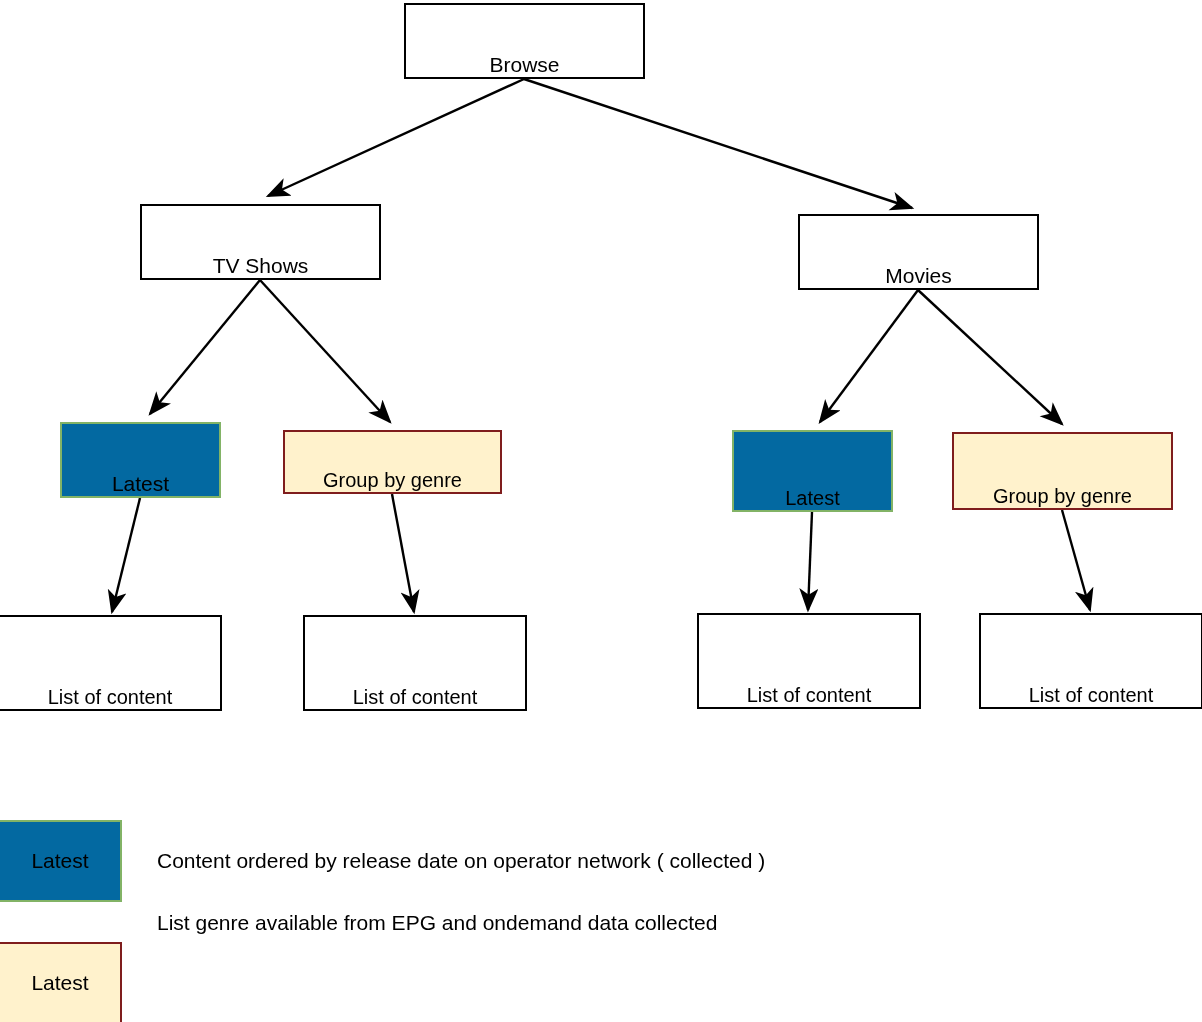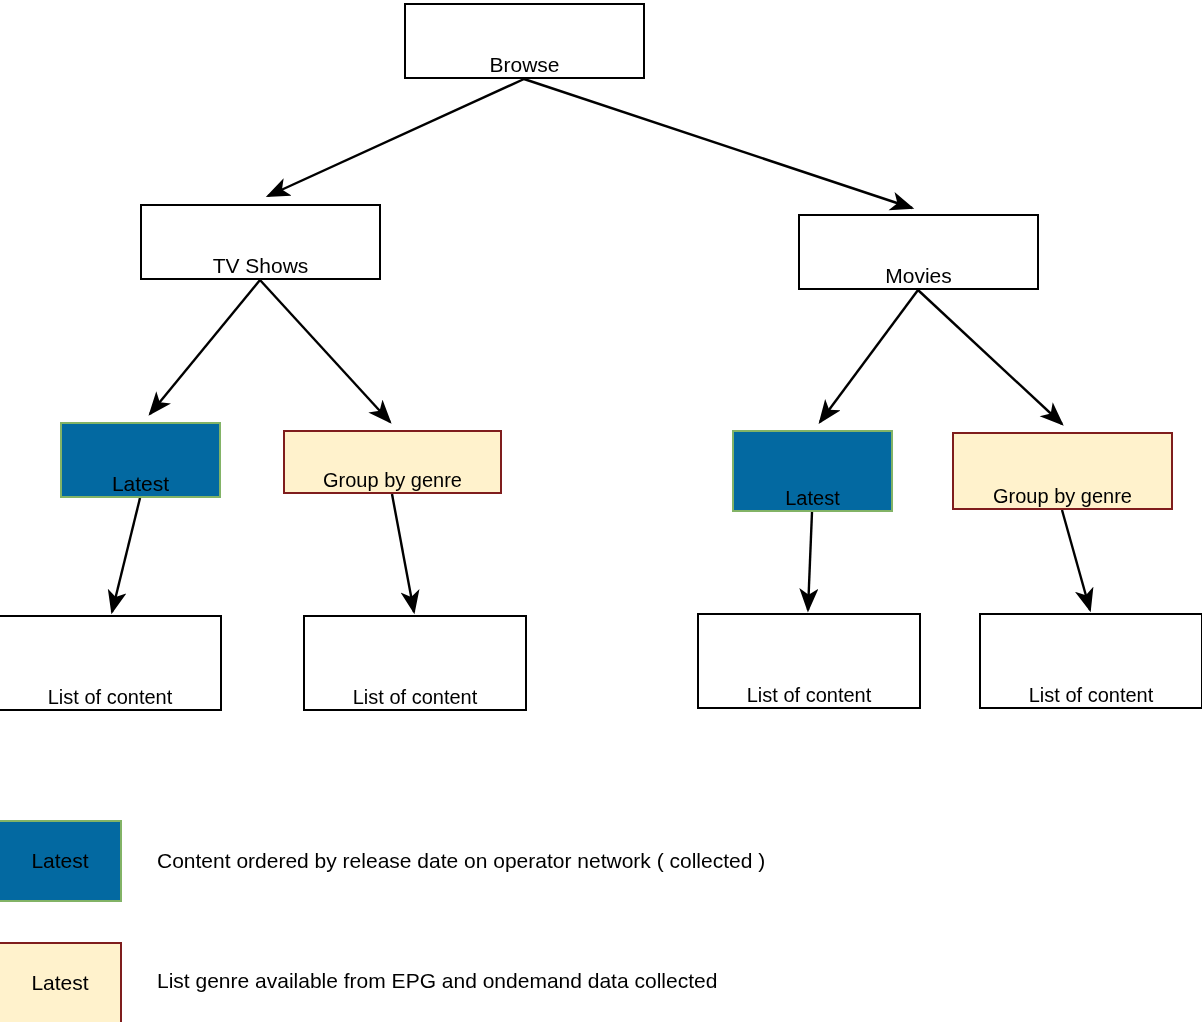--- a/index.html
+++ b/index.html
@@ -147,15 +147,15 @@
   </div>
 
   <div class="legend-swatch node-green" style="left:-2px; top:820px; width:124px; height:82px;">
     <span class="fs-21">Latest</span>
   </div>
   <div class="legend-text" style="left:157px; top:849px;">Content ordered by release date on operator network ( collected )</div>
 
   <div class="legend-swatch node-orange" style="left:-2px; top:942px; width:124px; height:82px;">
     <span class="fs-21">Latest</span>
   </div>
-  <div class="legend-text" style="left:157px; top:969px;">List genre available from EPG and ondemand data collected</div>
+  <div class="legend-text" style="left:157px; top:911px;">List genre available from EPG and ondemand data collected</div>
 
 </div>
 
 </body></html>

